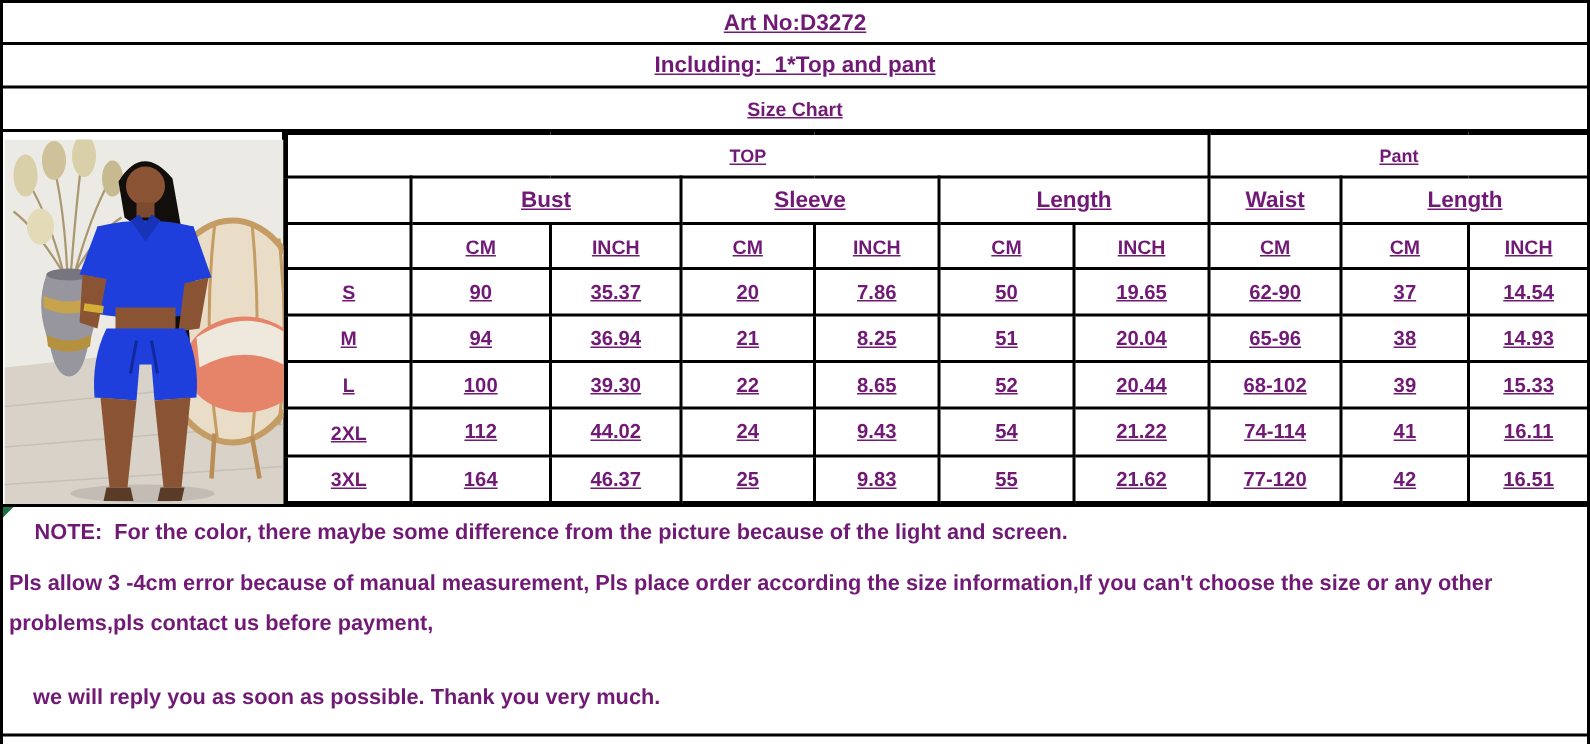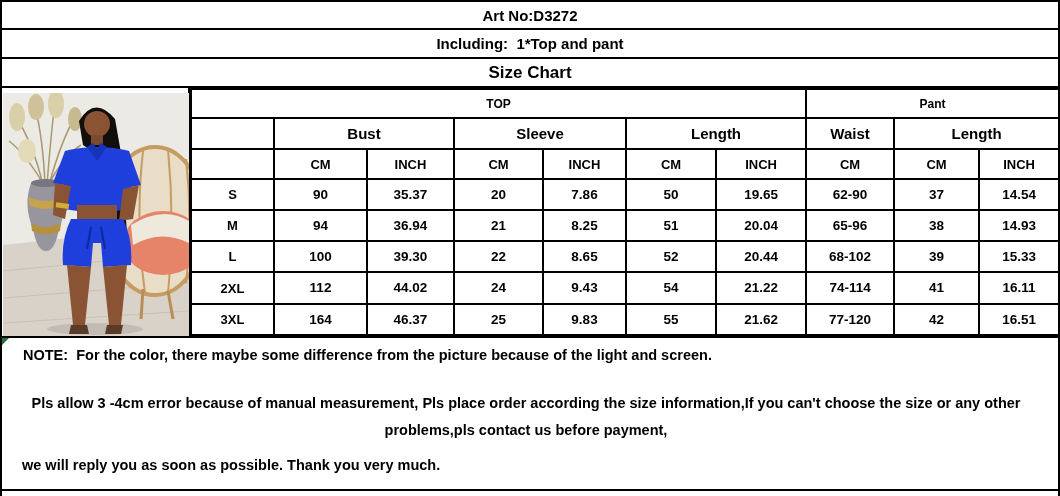--- a/index.html
+++ b/index.html
@@ -3,33 +3,34 @@
 <meta charset="utf-8">
 <style>
   html,body{margin:0;padding:0;background:#fff;}
   .page{
     position:relative;
     width:1060px;height:496px;
     box-sizing:border-box;
     background:#fff;
     border-left:2px solid #000;border-right:2px solid #000;border-top:2px solid #000;
     font-family:"Liberation Sans", sans-serif;
-    color:#000000;
+    color:#701a75;
     overflow:hidden;
+    text-decoration:underline;
   }
   .band{
     box-sizing:border-box;
     border-bottom:2px solid #000;
     display:flex;align-items:center;justify-content:center;
     font-weight:700;
     white-space:pre-wrap;
   }
   .band.art{height:28px;font-size:15px;}
   .band.incl{height:29px;font-size:15px;align-items:center;}
-  .band.sizechart{height:29px;font-size:17px;}
+  .band.sizechart{height:29px;font-size:13px;}
 
   .table-zone{
     box-sizing:border-box;
     height:250px;
     border-bottom:2px solid #000;
     display:flex;
   }
   .photo-cell{
     position:relative;
     width:188px;min-width:188px;
@@ -63,21 +64,21 @@
     box-sizing:border-box;
   }
   .note-line{
     white-space:pre-wrap;
     font-weight:700;
     font-size:14.5px;
     line-height:27px;
     padding-left:4px;
   }
   .note-1{position:absolute;top:4px;left:0;right:4px;padding-left:21px;}
-  .note-2{position:absolute;top:52px;left:0;width:1040px;text-align:center;}
+  .note-2{position:absolute;top:38px;left:0;width:1040px;}
   .note-3{position:absolute;top:114px;left:16px;right:4px;}
   .bottom-rule{
     position:absolute;left:-2px;right:-2px;top:151px;
     height:2px;background:#000;
   }
   .cell-flag{
     position:absolute;top:0;left:0;
     width:0;height:0;
     border-top:7px solid #1e7145;
     border-right:7px solid transparent;

